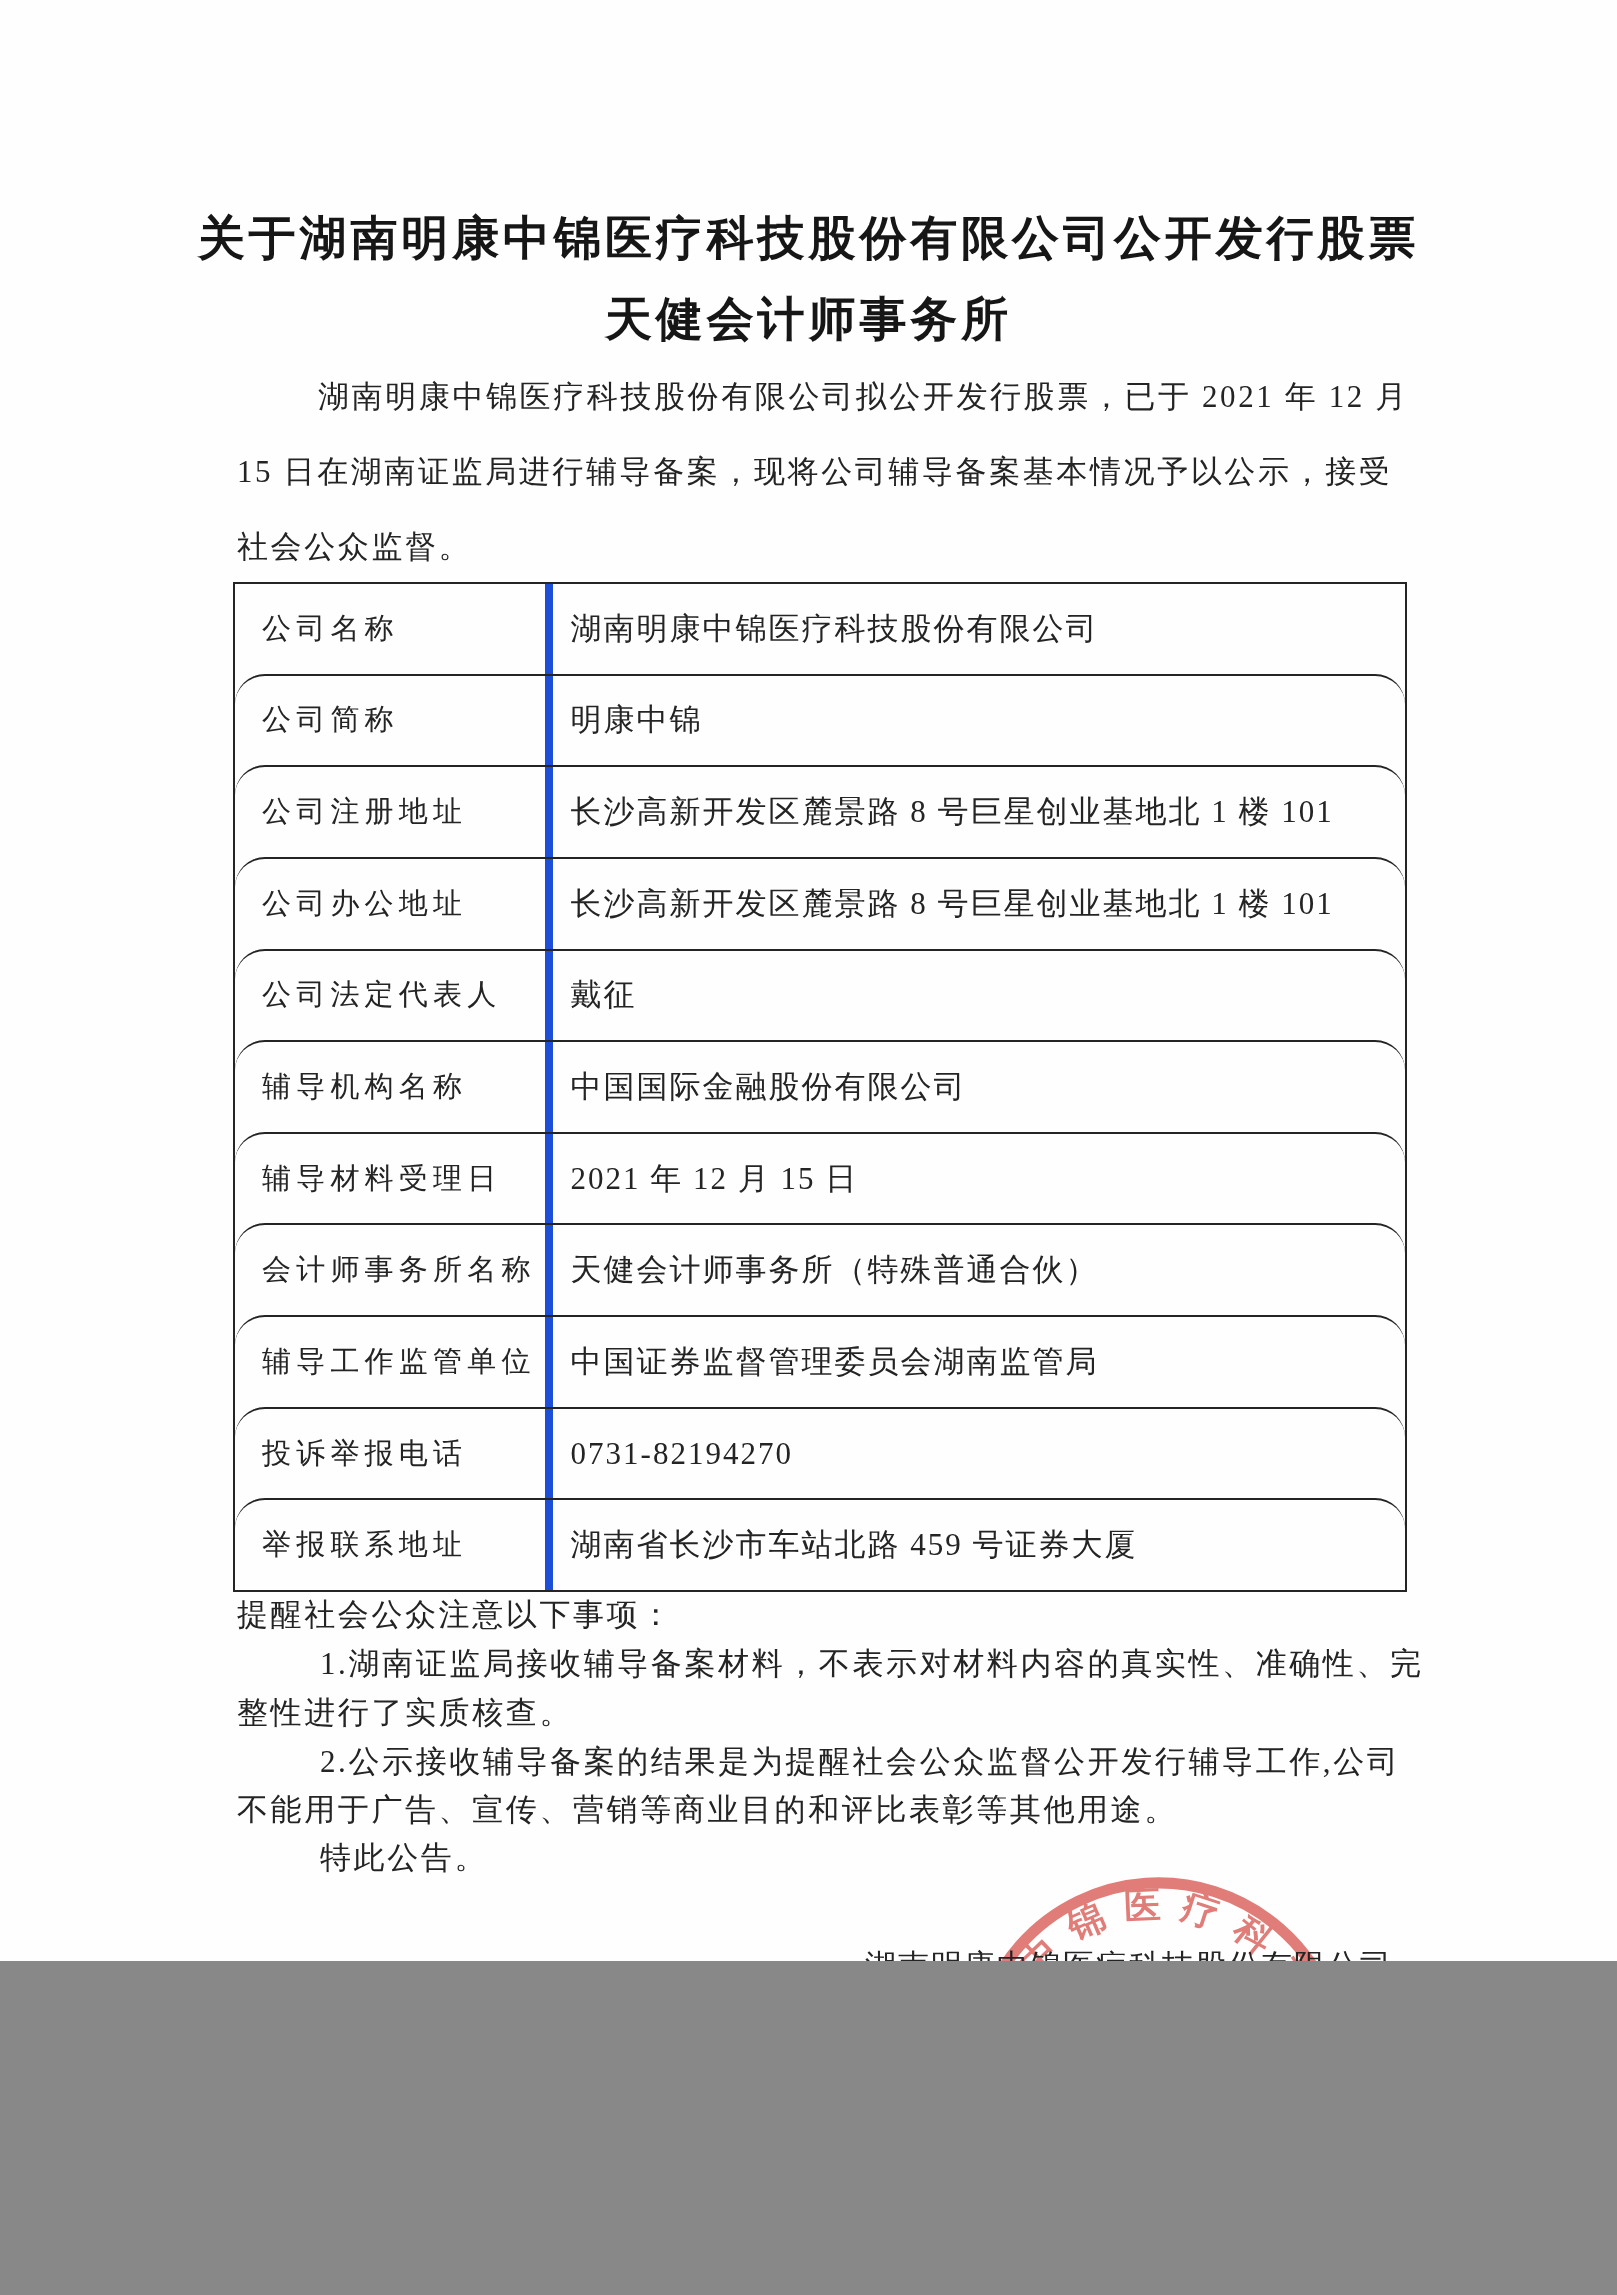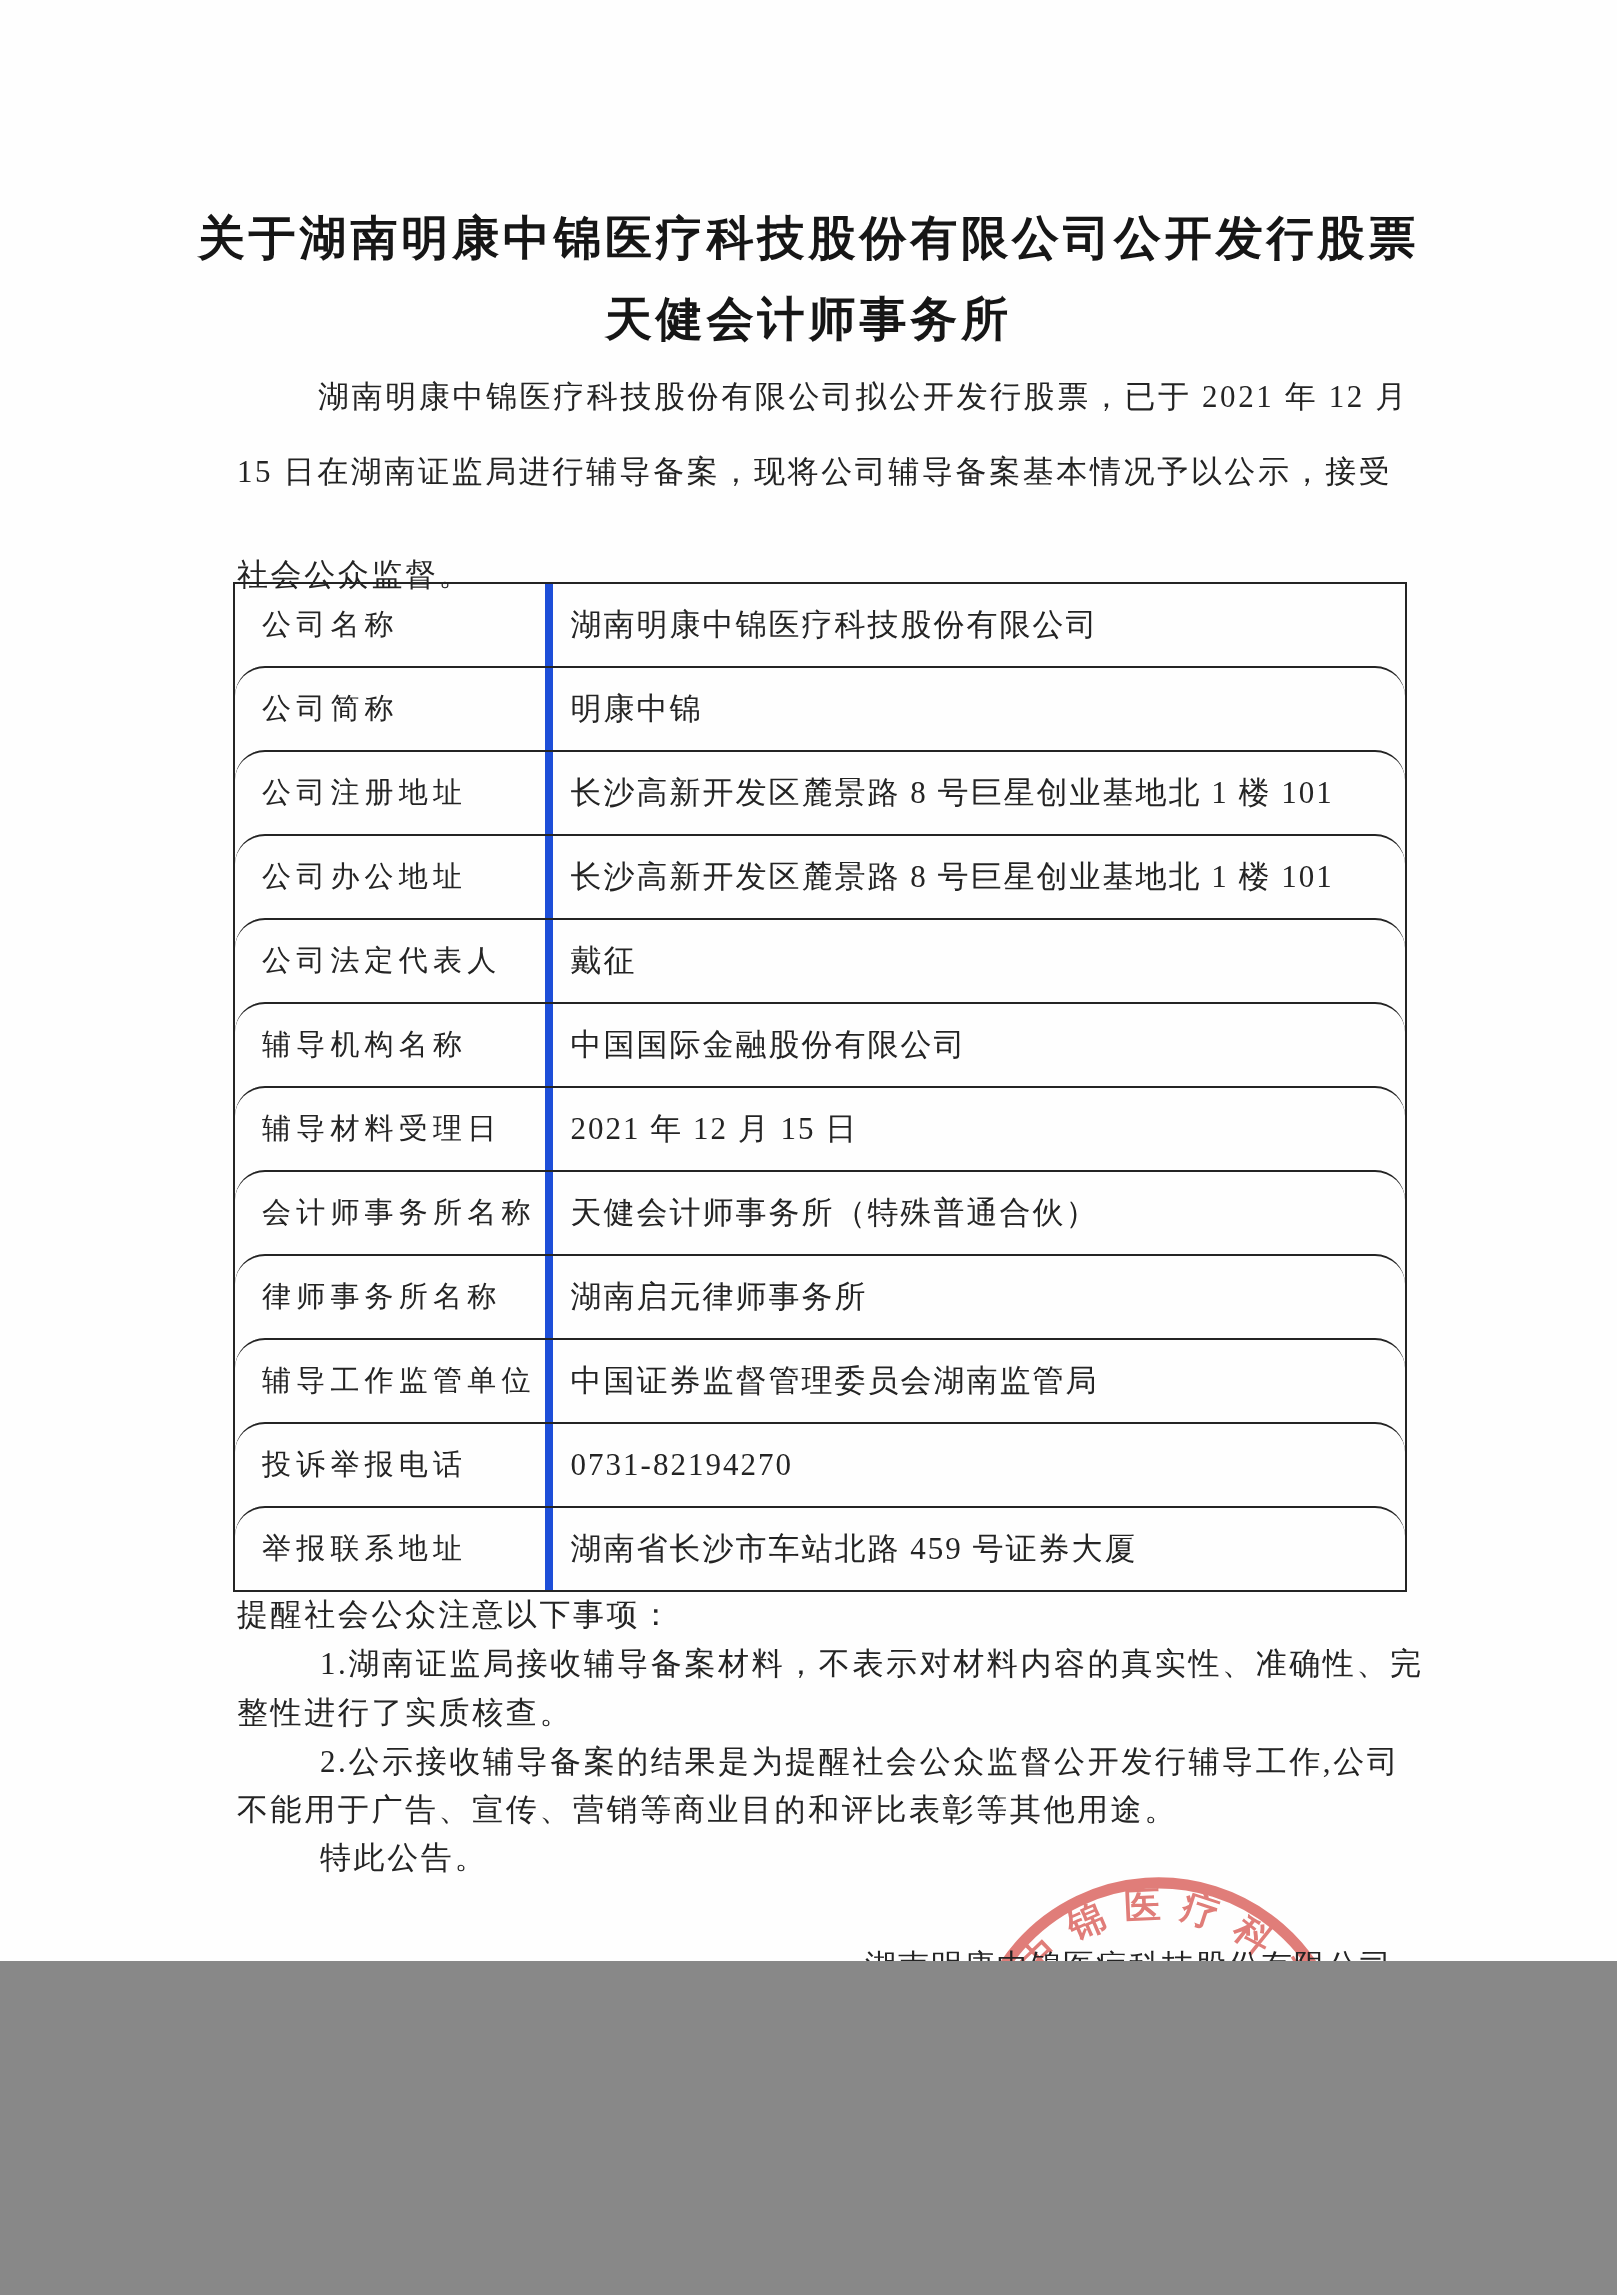--- a/index.html
+++ b/index.html
@@ -13,21 +13,21 @@
     font-size:47px;font-weight:bold;letter-spacing:3.9px;white-space:nowrap;
     color:#161616;
   }
   #title1{top:207px;}
   #title2{top:288px;}
   .body-line{
     position:absolute;font-size:31px;letter-spacing:2.6px;white-space:nowrap;color:#242424;
   }
   #intro1{top:376px;left:318px;}
   #intro2{top:451px;left:237px;}
-  #intro3{top:526px;left:237px;margin-top:28px;}
+  #intro3{top:526px;left:237px;}
 
   .info-table{
     position:absolute;left:233px;top:582px;width:1174px;height:1010px;
     border:2.6px solid #242424;box-sizing:border-box;
     display:flex;flex-direction:column;background:transparent;
   }
   .t-row{flex:1;display:flex;box-sizing:border-box;}
   .t-row + .t-row{border-top:2.6px solid #242424;border-radius:30px;}
   .t-label{
     width:318px;box-sizing:border-box;border-right:8px solid #1d4ed8;
@@ -101,24 +101,20 @@
     </div>
     <div class="t-row">
       <div class="t-label">辅导材料受理日</div>
       <div class="t-value">2021 年 12 月 15 日</div>
     </div>
     <div class="t-row">
       <div class="t-label">会计师事务所名称</div>
       <div class="t-value">天健会计师事务所（特殊普通合伙）</div>
     </div>
     <div class="t-row">
-      <div class="t-label">律师事务所名称</div>
-      <div class="t-value">湖南启元律师事务所</div>
-    </div>
-    <div class="t-row">
       <div class="t-label">辅导工作监管单位</div>
       <div class="t-value">中国证券监督管理委员会湖南监管局</div>
     </div>
     <div class="t-row">
       <div class="t-label">投诉举报电话</div>
       <div class="t-value">0731-82194270</div>
     </div>
     <div class="t-row">
       <div class="t-label">举报联系地址</div>
       <div class="t-value">湖南省长沙市车站北路 459 号证券大厦</div>

